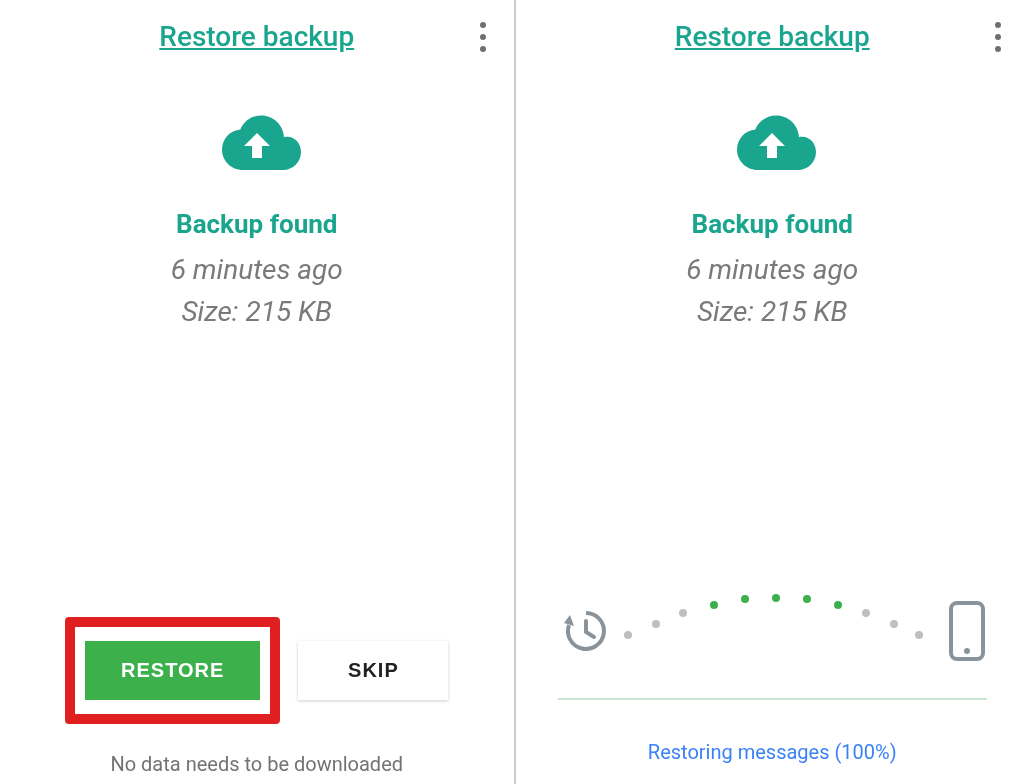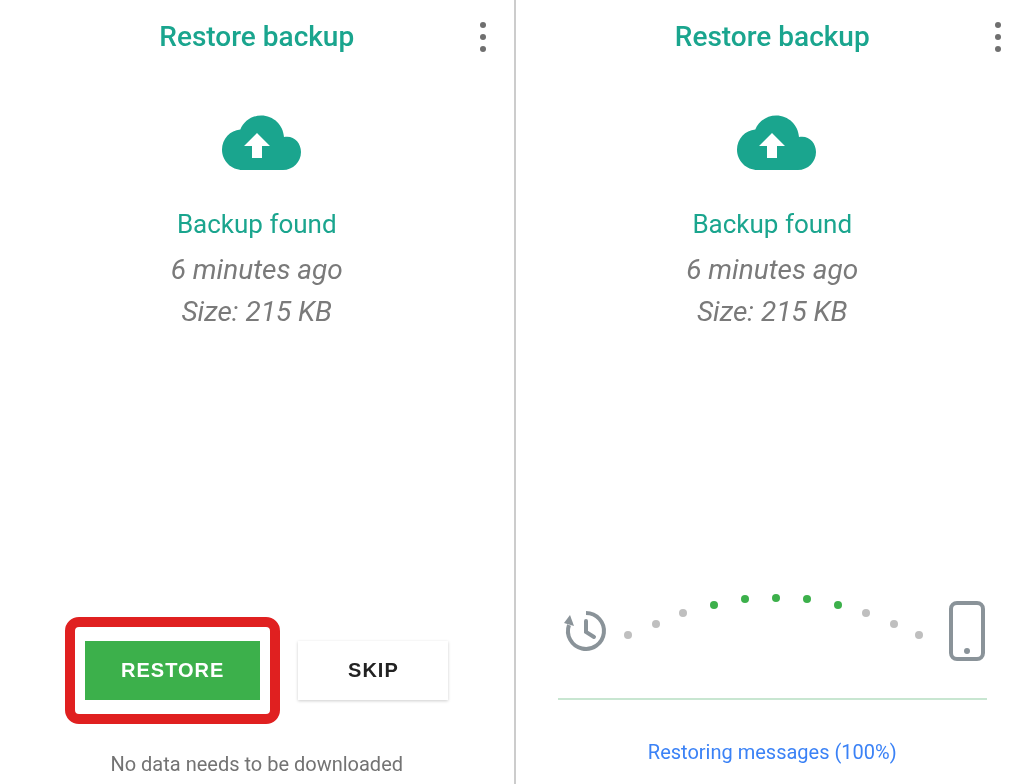--- a/index.html
+++ b/index.html
@@ -30,20 +30,21 @@
       display: flex;
       align-items: center;
       justify-content: center;
       padding: 20px 0 10px 0;
       position: relative;
     }
     .header-title {
       color: #1aa58e;
       font-size: 28px;
       font-weight: 500;
+      text-decoration: underline;
     }
     .more-icon {
       position: absolute;
       right: 28px;
       top: 22px;
       display: flex;
       flex-direction: column;
       gap: 6px;
       cursor: pointer;
     }
@@ -56,40 +57,40 @@
     .cloud-section {
       text-align: center;
       margin-top: 50px;
     }
     .cloud-icon {
       display: inline-block;
     }
     .backup-found {
       color: #1aa58e;
       font-size: 26px;
-      font-weight: 400;
+      font-weight: 700;
       margin-top: 30px;
     }
     .backup-meta {
       color: #7a7a7a;
       font-size: 28px;
       margin-top: 10px;
       line-height: 1.5;
       font-style: italic;
     }
     .button-row {
       display: flex;
       gap: 18px;
       justify-content: center;
       margin-top: auto;
       padding: 0 20px;
     }
     .highlight-box {
       border: 10px solid #e02020;
-      border-radius: 14px;
+      border-radius: 4px;
       padding: 14px 10px;
       display: inline-flex;
     }
     .btn {
       padding: 18px 36px;
       font-size: 20px;
       font-weight: 600;
       letter-spacing: 1px;
       border: none;
       cursor: pointer;

